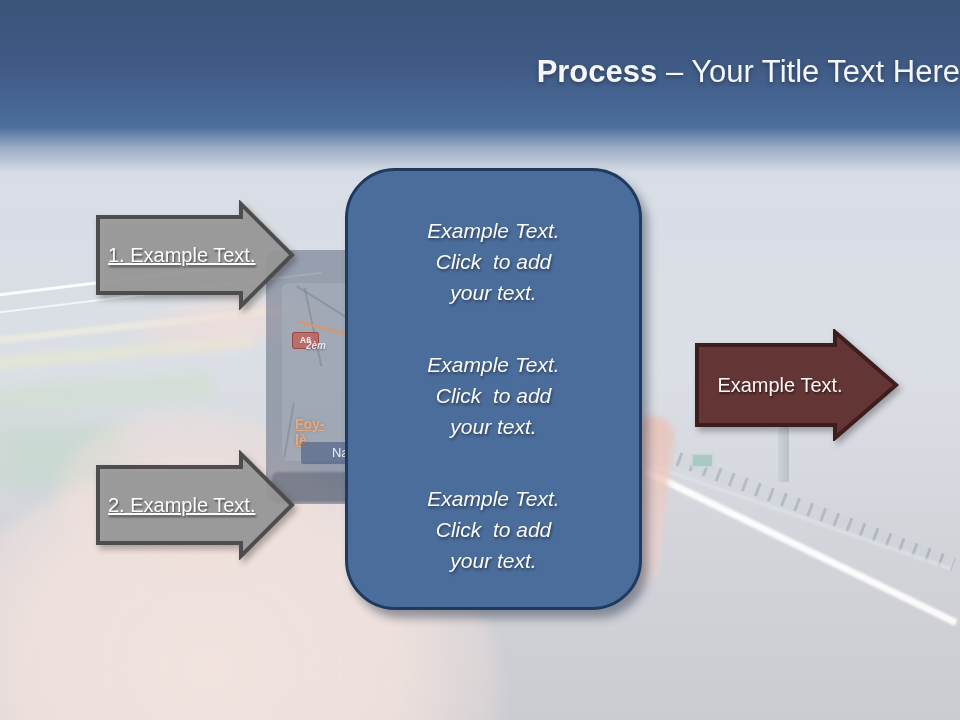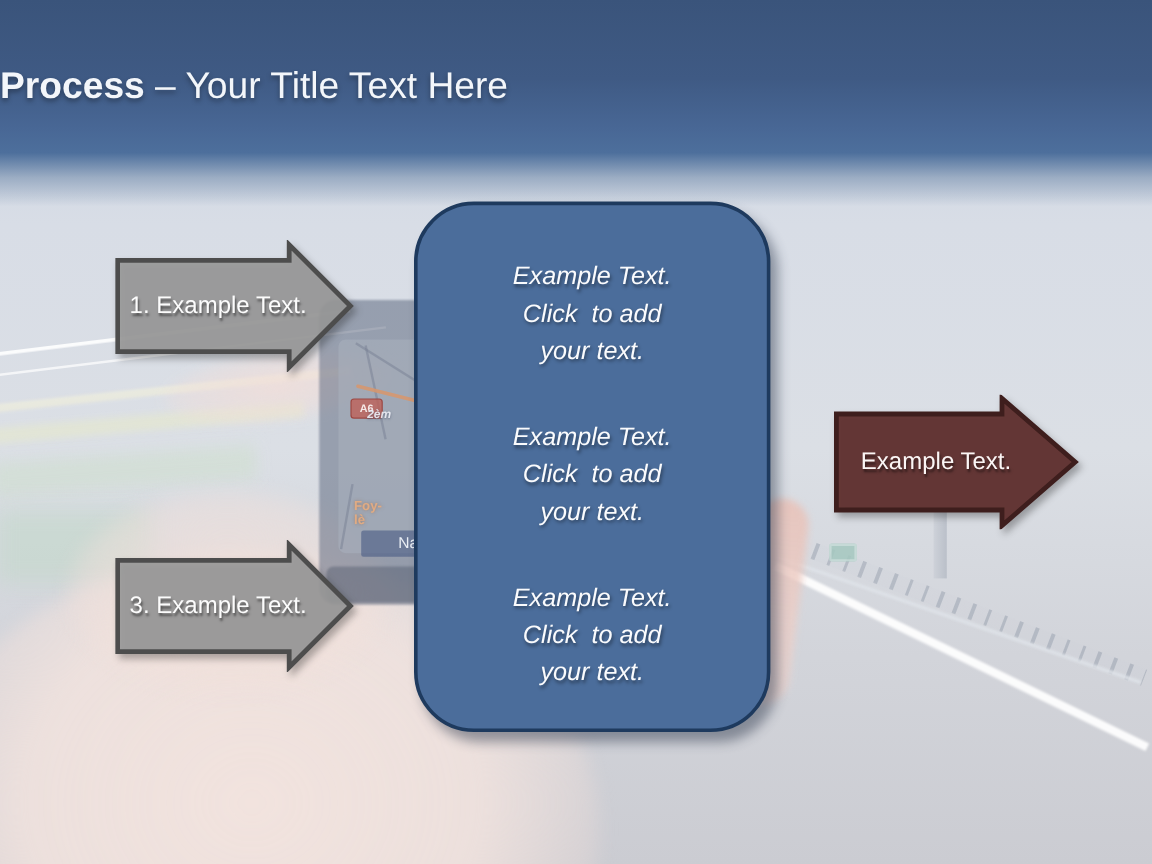--- a/index.html
+++ b/index.html
@@ -5,21 +5,21 @@
   html,body{margin:0;padding:0;background:#222;}
   .slide{
     position:relative;width:960px;height:720px;overflow:hidden;
     font-family:"Liberation Sans",sans-serif;
     background:linear-gradient(180deg,#b9c6da 0%,#ccd6e3 10%,#d8dde6 26%,#dbdfe5 52%,#d2d4da 76%,#cbccd2 100%);
   }
   
   .header-band{position:absolute;left:0;top:0;right:0;height:172px;z-index:2;
     background:linear-gradient(180deg,#3a547b 0%,#3f5a84 38%,#486795 62%,#4d6f9c 74%,rgba(109,135,168,.55) 86%,rgba(170,188,211,0) 100%);}
   .title{position:absolute;left:0;top:54px;width:100%;margin:0;z-index:6;
-    text-align:left;color:#f3f6fa;font-size:31px;font-weight:400;
+    text-align:right;color:#f3f6fa;font-size:31px;font-weight:400;
     text-shadow:0 2px 4px rgba(0,0,0,.35);white-space:pre;}
   .title .t-bold{font-weight:700;}
   
   .photo, .photo div{position:absolute;}
   .road{left:250px;top:443px;right:0;bottom:0;
     background:linear-gradient(172deg,rgba(202,205,212,0) 0%,rgba(201,204,211,.55) 9%,rgba(200,202,209,.85) 32%,rgba(201,202,208,.92) 100%);
     clip-path:polygon(0 20%,57% 2%,100% 12%,100% 100%,0 100%);}
   .fence{left:678px;top:452px;width:295px;height:14px;transform:rotate(21deg);transform-origin:left center;opacity:.8;filter:blur(.6px);
     background:repeating-linear-gradient(90deg,rgba(140,150,165,.55) 0 3px,rgba(200,205,214,.15) 3px 14px);}
   .h-line{left:648px;top:463px;width:320px;height:3px;background:rgba(222,226,232,.9);transform:rotate(19deg);transform-origin:left center;filter:blur(1px);}
@@ -48,29 +48,29 @@
   .gps-base{left:272px;top:472px;width:86px;height:30px;border-radius:6px;background:rgba(70,80,100,.4);filter:blur(1px);}
   .map-line{background:rgba(120,128,148,.5);}
   .ml1{left:10px;top:18px;width:60px;height:2px;transform:rotate(32deg);}
   .ml2{left:30px;top:4px;width:2px;height:80px;transform:rotate(-12deg);}
   .ml3{left:6px;top:120px;width:2px;height:55px;transform:rotate(10deg);}
   .route{left:14px;top:44px;width:58px;height:3px;background:rgba(216,150,108,.85);transform:rotate(14deg);border-radius:2px;}
   .gps-badge{left:292px;top:332px;width:25px;height:15px;border-radius:3px;background:rgba(192,92,82,.75);
     border:1px solid rgba(150,60,55,.8);color:#f6eae8;font-size:9px;line-height:15px;text-align:center;font-weight:700;}
   .gps-dist{left:306px;top:340px;color:rgba(238,241,247,.9);font-size:10px;font-weight:700;font-style:italic;
     text-shadow:0 1px 2px rgba(60,70,95,.6);}
-  .gps-place{left:295px;top:416px;color:rgba(228,172,130,.95);font-size:11px;font-weight:700;
-    text-shadow:0 0 3px rgba(150,90,50,.5);}
+  .gps-place{left:295px;top:416px;color:rgba(228,172,130,.95);font-size:14px;font-weight:700;
+    text-shadow:0 0 3px rgba(150,90,50,.5);text-decoration:underline;}
   .gps-navbar{left:301px;top:442px;width:57px;height:22px;background:rgba(72,90,132,.6);border-radius:2px;
     color:rgba(240,244,250,.95);font-size:13px;line-height:22px;text-align:right;padding-right:3px;box-sizing:border-box;}
   
   .step{position:absolute;left:96px;width:200px;height:110px;z-index:5;}
   .step svg,.result svg{position:absolute;left:0;top:0;filter:drop-shadow(3px 4px 3px rgba(30,30,30,.35));}
   .step-label{position:absolute;left:12px;top:15px;height:80px;width:150px;display:flex;align-items:center;
-    color:#fcfcfc;font-size:20px;text-shadow:1px 2px 2px rgba(0,0,0,.5);z-index:1;}
+    color:#fcfcfc;font-size:20px;text-shadow:1px 2px 2px rgba(0,0,0,.5);z-index:1;text-decoration:underline;}
   .step1{top:200px;} .step2{top:328px;} .step3{top:450px;}
   .panel{position:absolute;left:345px;top:168px;width:297px;height:442px;z-index:5;box-sizing:border-box;
     background:#4b6d9b;border:3px solid #1e3a5e;border-radius:50px;
     box-shadow:6px 8px 10px rgba(40,50,70,.45);padding-top:44px;text-align:center;}
   .block{margin-bottom:41px;}
   .p-line{color:#fafbfd;font-size:21px;line-height:31px;font-style:italic;white-space:pre-wrap;
     text-shadow:1px 2px 3px rgba(0,0,0,.45);}
   .result{position:absolute;left:695px;top:329px;width:205px;height:112px;z-index:5;}
   .result-label{position:absolute;left:0;top:14px;height:84px;width:170px;display:flex;align-items:center;justify-content:center;
     color:#fbf6f5;font-size:20px;text-shadow:1px 2px 2px rgba(0,0,0,.5);z-index:1;}
@@ -119,21 +119,21 @@
   <div class="step step1">
     <svg width="200" height="110" viewBox="0 0 200 110">
       <polygon points="2,17 145,17 145,4 196,55 145,106 145,93 2,93" fill="#9a9a9a" fill-opacity="0.9" stroke="#4d4d4d" stroke-width="4" stroke-linejoin="miter"></polygon>
     </svg>
     <div class="step-label">1. Example Text.</div>
   </div>
   <div class="step step3">
     <svg width="200" height="110" viewBox="0 0 200 110">
       <polygon points="2,17 145,17 145,4 196,55 145,106 145,93 2,93" fill="#9a9a9a" fill-opacity="0.9" stroke="#4d4d4d" stroke-width="4" stroke-linejoin="miter"></polygon>
     </svg>
-    <div class="step-label">3. Example Text.</div>
+    <div class="step-label">2. Example Text.</div>
   </div>
 
   <div class="panel">
     <div class="block">
       <div class="p-line">Example Text.</div>
       <div class="p-line">Click  to add</div>
       <div class="p-line">your text.</div>
     </div>
     <div class="block">
       <div class="p-line">Example Text.</div>

